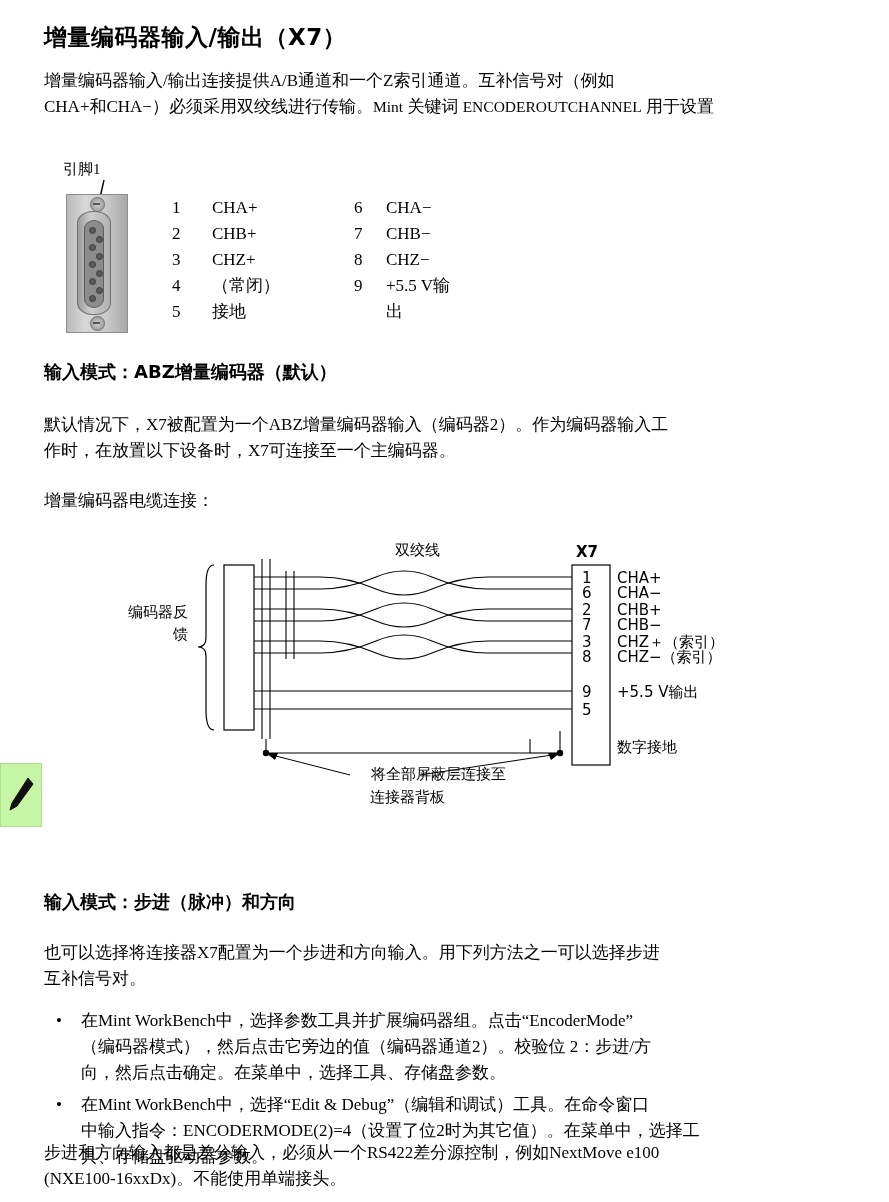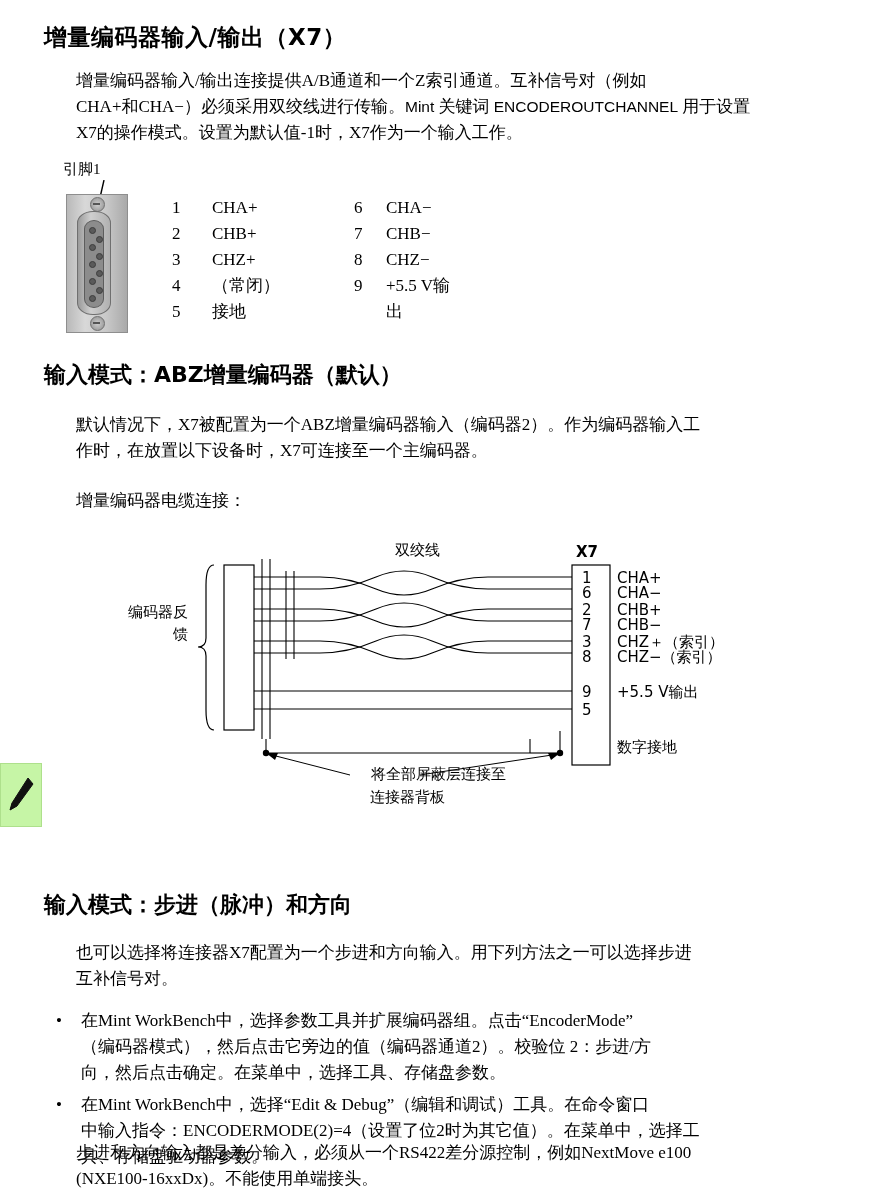--- a/index.html
+++ b/index.html
@@ -28,34 +28,33 @@
     left: 44px;
     top: 14px;
     font-family: "DejaVu Sans", sans-serif;
     font-weight: bold;
     font-size: 23px;
     letter-spacing: 0.5px;
   }
   .h2 {
     font-family: "DejaVu Sans", sans-serif;
     font-weight: bold;
-    font-size: 22px;
+    font-size: 18px;
     position: absolute;
     left: 44px;
   }
   .para {
     position: absolute;
     left: 44px;
     font-size: 17px;
     line-height: 26px;
     width: 800px;
-    margin-left: 32px;
   }
   .mono {
-    font-family: Liberation Sans, sans-serif;
+    font-family: Liberation Serif, serif;
     font-size: 15.5px;
   }
 
   .bullets {
     position: absolute;
     left: 44px;
     width: 805px;
     font-size: 17px;
     line-height: 26px;
   }
@@ -197,21 +196,20 @@
 
 <div class="page">
 
   <div class="h1">增量编码器输入/输出（X7）</div>
 
   <div class="para" style="top:60px;">
     <div>增量编码器输入/输出连接提供A/B通道和一个Z索引通道。互补信号对（例如</div>
     <div>
       <span>CHA+和CHA−）必须采用双绞线进行传输。</span><span class="mono">Mint</span>&nbsp;<span>关键词</span>&nbsp;<span class="mono">ENCODEROUTCHANNEL</span>&nbsp;<span>用于设置</span>
     </div>
-    <div>X7的操作模式。设置为默认值-1时，X7作为一个输入工作。</div>
   </div>
 
   <div class="pin1-label">引脚1</div>
   <svg class="pin1-arrow" viewBox="0 0 16 30">
     <path d="M12 0 L7 22" stroke="#000" stroke-width="1.4" fill="none"></path>
     <path d="M4 28 L10 18 L11 24 Z" fill="#000"></path>
   </svg>
 
   <div class="conn-wrap">
     <div class="conn-body"></div>

